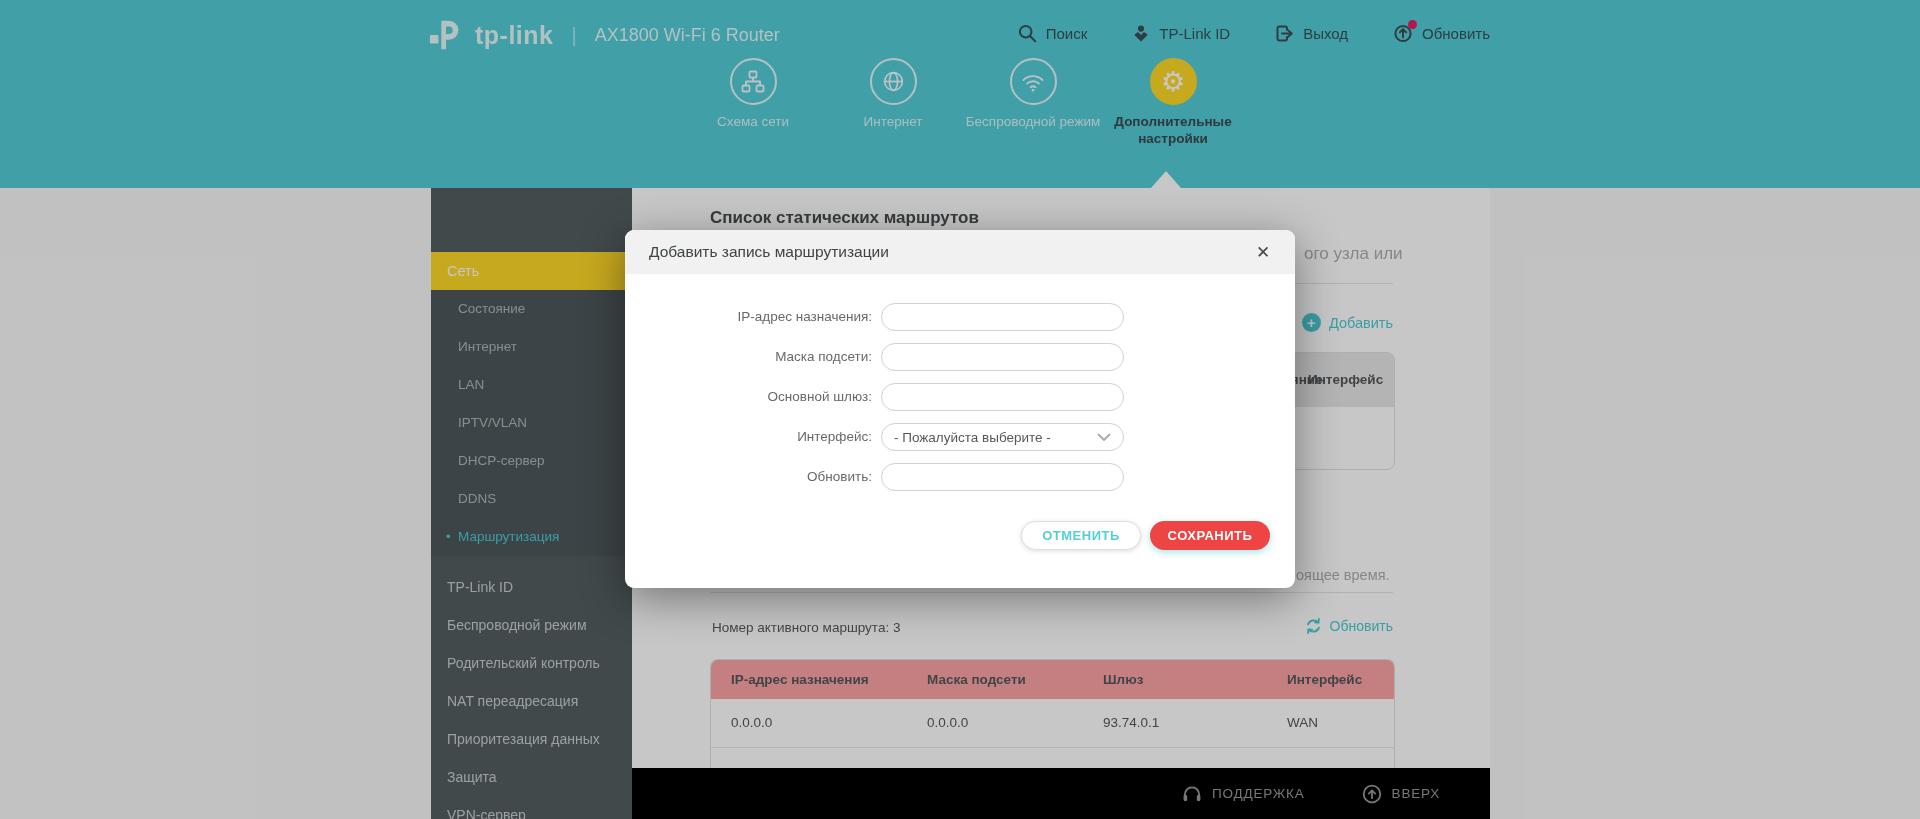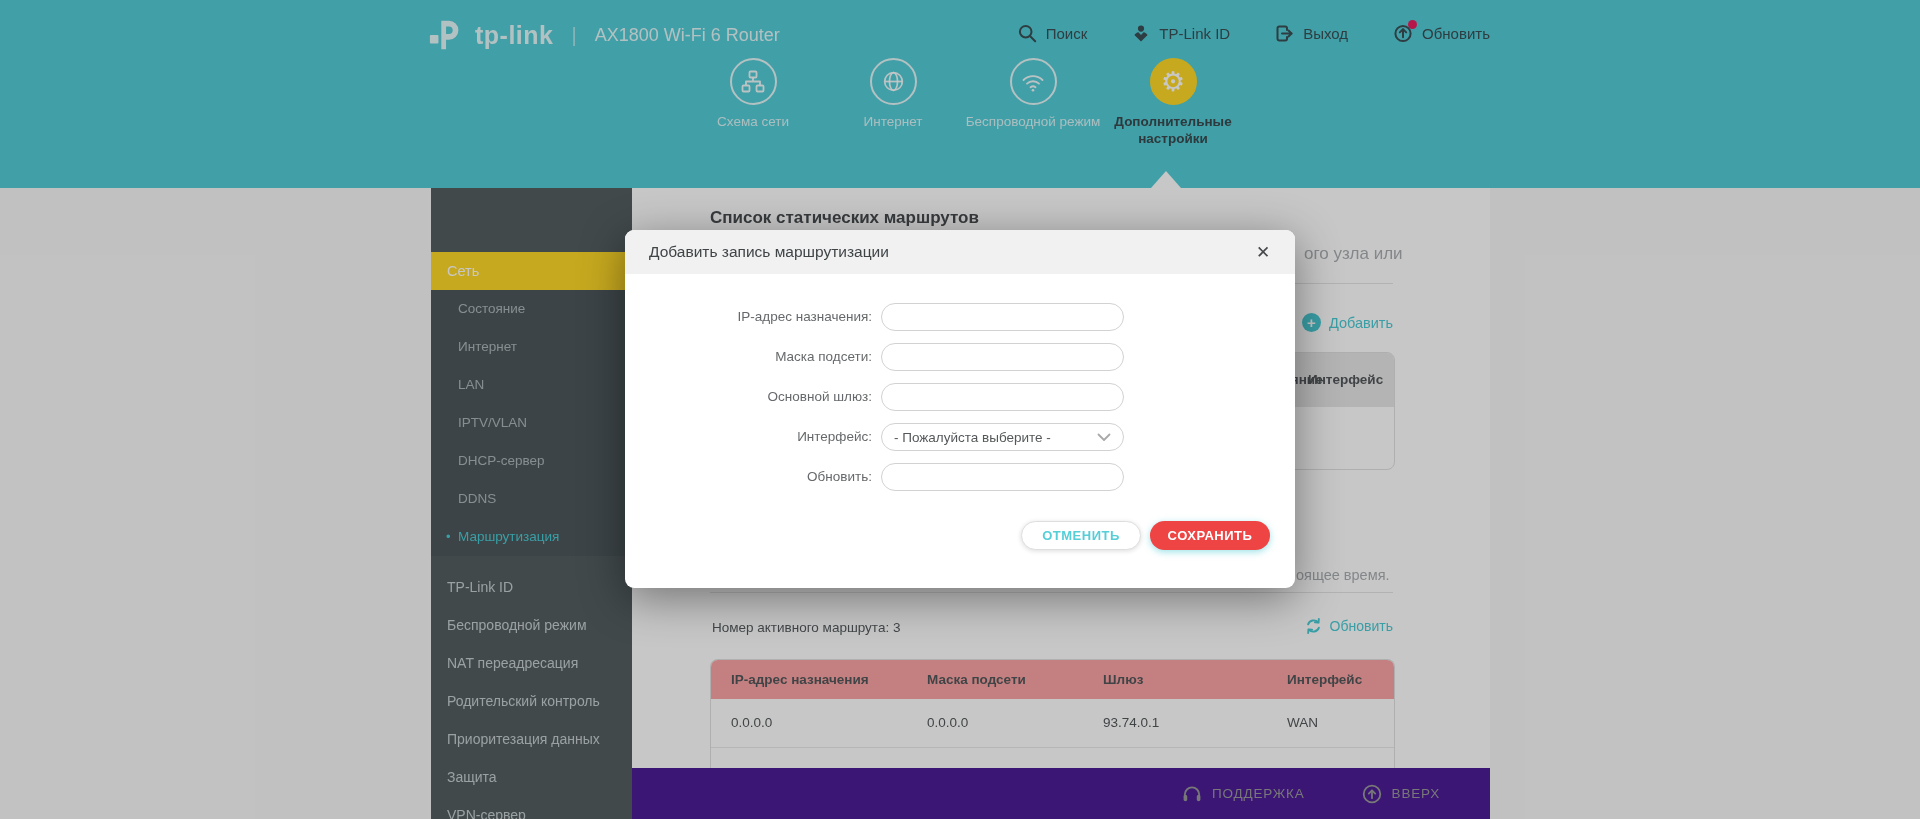--- a/index.html
+++ b/index.html
@@ -63,21 +63,21 @@
   .refresh-link { position:absolute; right:97px; top:429px; display:flex; align-items:center; gap:7px; color:#4ACBD4; font-size:14px; cursor:pointer; }
 
   .tbl-active { position:absolute; left:78px; top:471px; width:685px; height:109px; border:1px solid #E0E0E0; border-bottom:none; border-radius:8px 8px 0 0; overflow:hidden; background:#FFF; }
   .tbl-row { display:grid; grid-template-columns:196px 176px 184px 1fr; }
   .tbl-head { height:39px; background:#fca5a5; }
   .tbl-head > div { line-height:39px; padding-left:20px; font-size:13.5px; font-weight:bold; color:#54585B; }
   .tbl-body-row { height:49px; border-bottom:1px solid #EAEAEA; }
   .tbl-body-row > div { line-height:48px; padding-left:20px; font-size:13.5px; color:#54585B; }
 
   
-  .footer { position:absolute; left:632px; top:768px; width:858px; height:51px; background:#4c1d95; display:flex; align-items:center; justify-content:flex-end; padding-right:50px; gap:56px; }
+  .footer { position:absolute; left:632px; top:768px; width:858px; height:51px; background:#000000; display:flex; align-items:center; justify-content:flex-end; padding-right:50px; gap:56px; }
   .foot-link { display:flex; align-items:center; gap:9px; color:#9A9A9A; font-size:13.5px; letter-spacing:0.8px; cursor:pointer; }
 
   
   .overlay { position:absolute; inset:0; background:rgba(0,0,0,0.22); z-index:50; }
 
   
   .modal { position:absolute; left:625px; top:230px; width:670px; height:358px; background:#FFF; border-radius:9px; box-shadow:0 10px 45px rgba(0,0,0,0.42); z-index:100; }
   .modal-head { height:44px; background:#F1F1F1; border-radius:9px 9px 0 0; position:relative; }
   .modal-title { position:absolute; left:24px; top:0; line-height:44px; font-size:15.5px; color:#3F4447; }
   .modal-close { position:absolute; right:22px; top:12px; width:20px; height:20px; font-size:17px; line-height:20px; text-align:center; color:#46494B; cursor:pointer; font-family:"DejaVu Sans",sans-serif; }
@@ -211,22 +211,22 @@
       <div class="sb-sub-item">DHCP-сервер</div>
       <div class="sb-sub-item">DDNS</div>
       <div class="sb-sub-item active">
         <span class="sb-dot">•</span>
         <span>Маршрутизация</span>
       </div>
     </div>
     <div class="sb-lower">
       <div class="sb-item">TP-Link ID</div>
       <div class="sb-item">Беспроводной режим</div>
+      <div class="sb-item">Родительский контроль</div>
       <div class="sb-item">NAT переадресация</div>
-      <div class="sb-item">Родительский контроль</div>
       <div class="sb-item">Приоритезация данных</div>
       <div class="sb-item">Защита</div>
       <div class="sb-item">VPN-сервер</div>
     </div>
   </div>
 
   <div class="card">
     <div class="page-title">Список статических маршрутов</div>
     <div class="desc-frag">ого узла или</div>
     <div class="divider" style="top:95px"></div>

